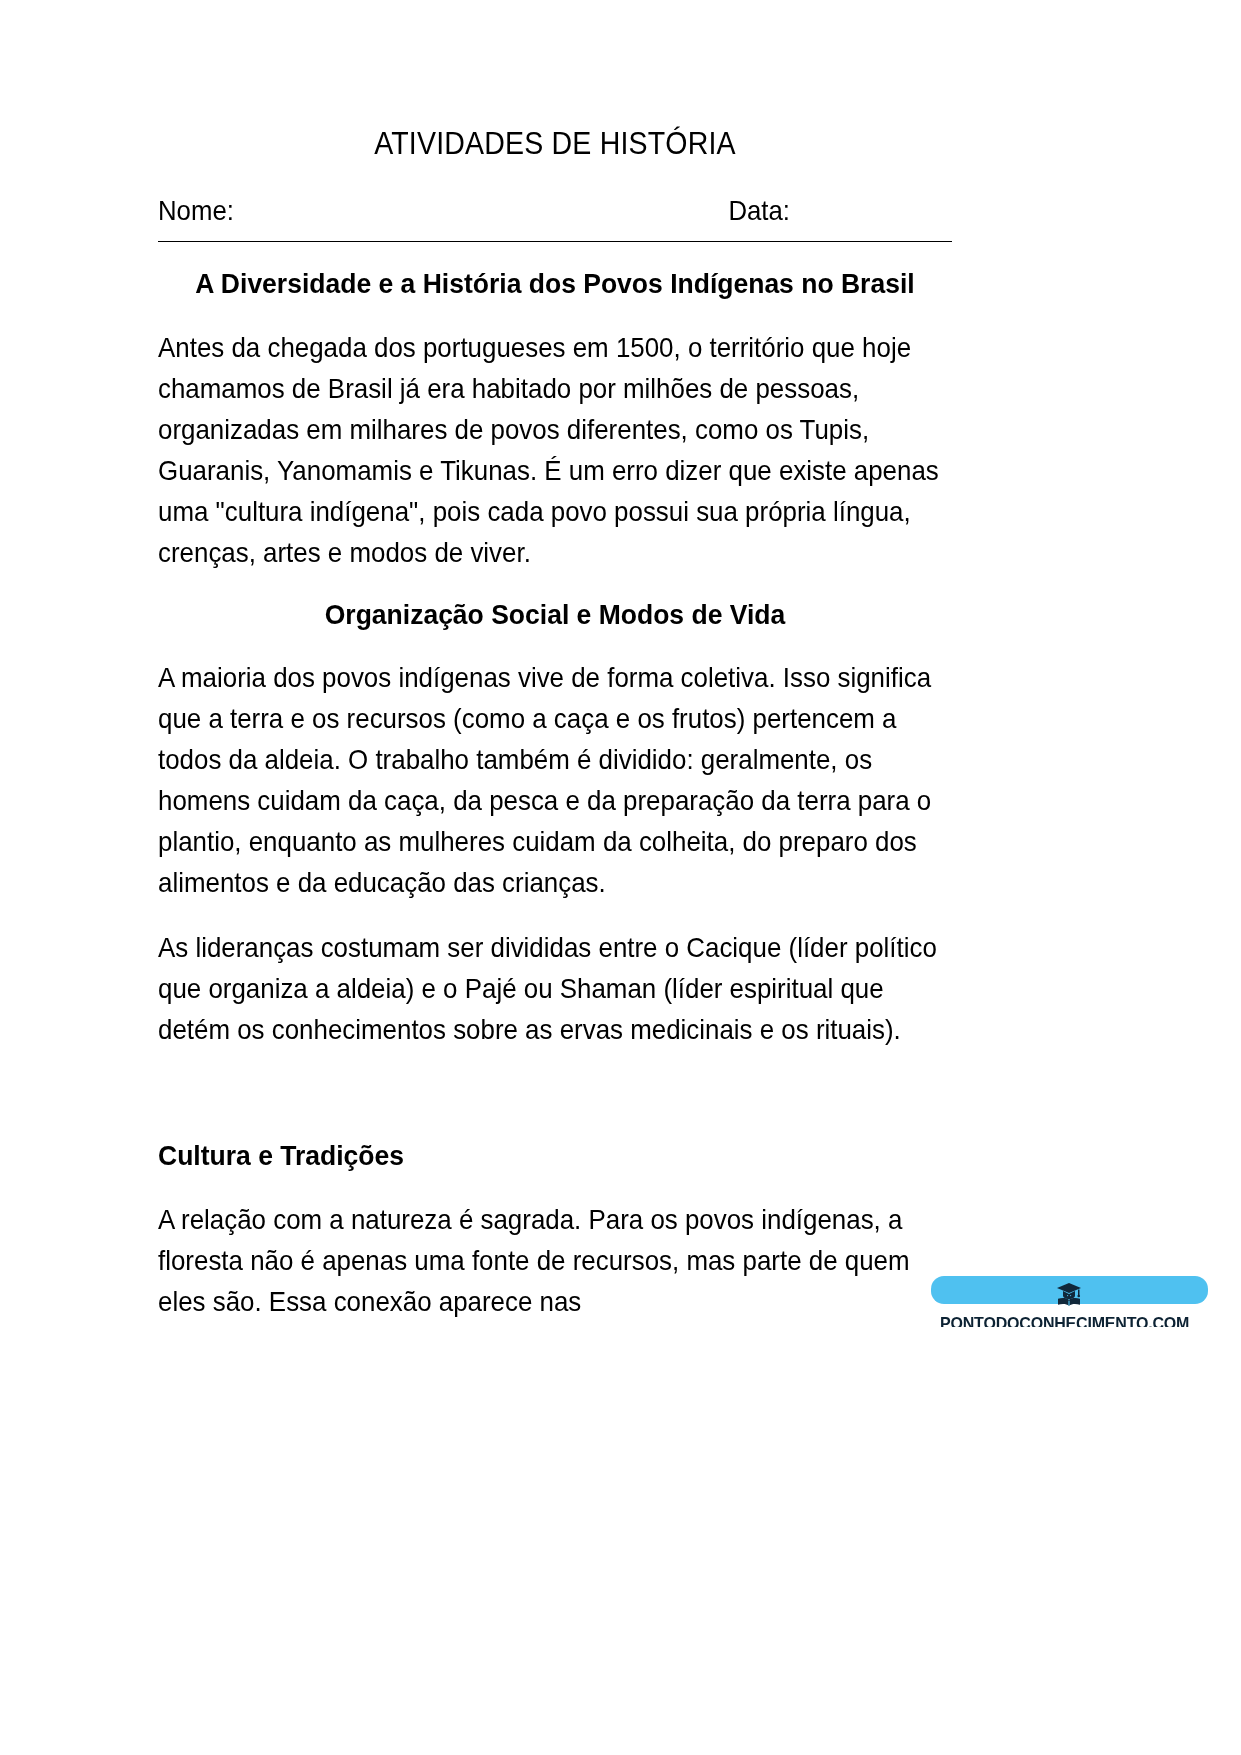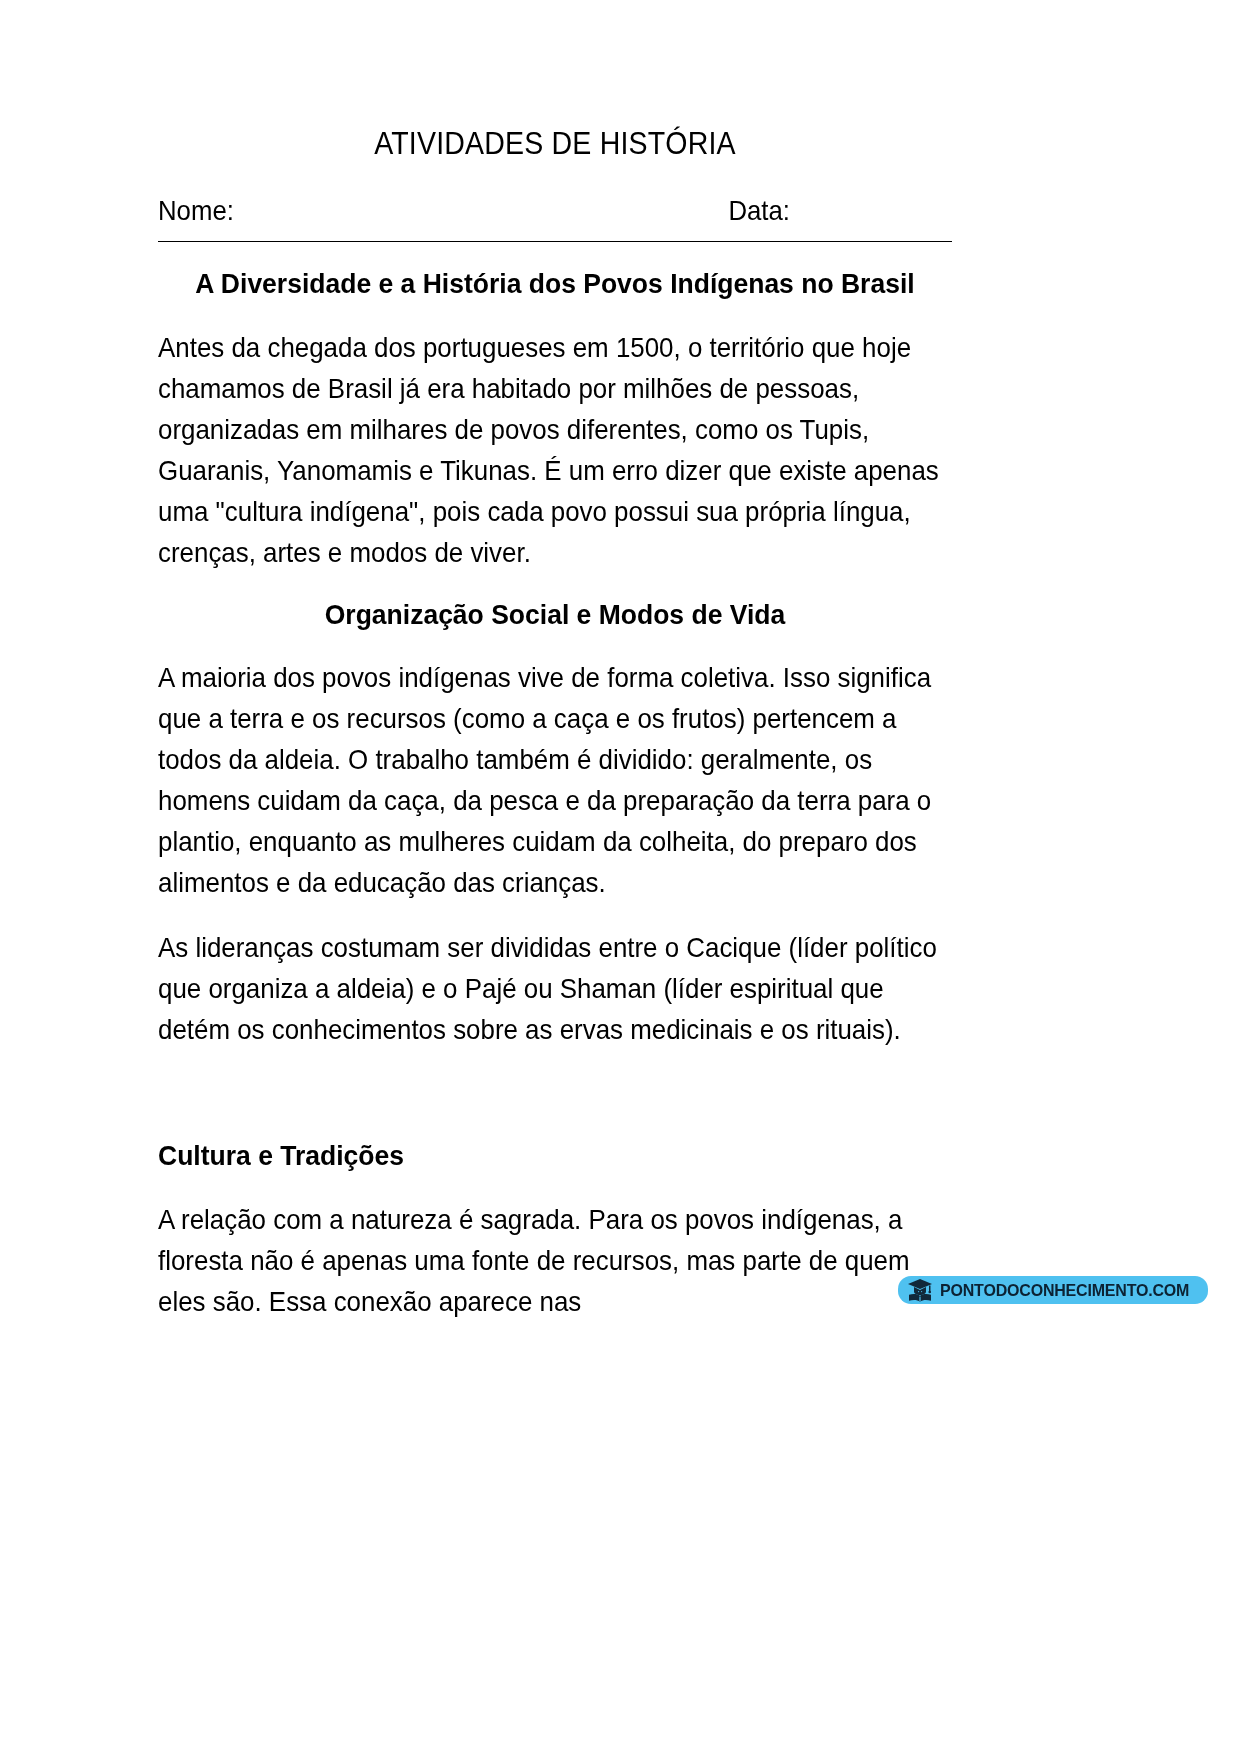--- a/index.html
+++ b/index.html
@@ -102,20 +102,21 @@
     right: 33px;
     bottom: 23px;
     display: flex;
     align-items: center;
     gap: 7px;
     background: #4FC1F0;
     border-radius: 13px;
     padding: 6px 11px 6px 9px;
     height: 28px;
     box-sizing: border-box;
+    flex-direction: column;
   }
   .watermark .logo-icon {
     display: block;
     width: 26px;
     height: 24px;
     flex: 0 0 26px;
   }
   .watermark .logo-text {
     font-size: 16.5px;
     font-weight: 700;

